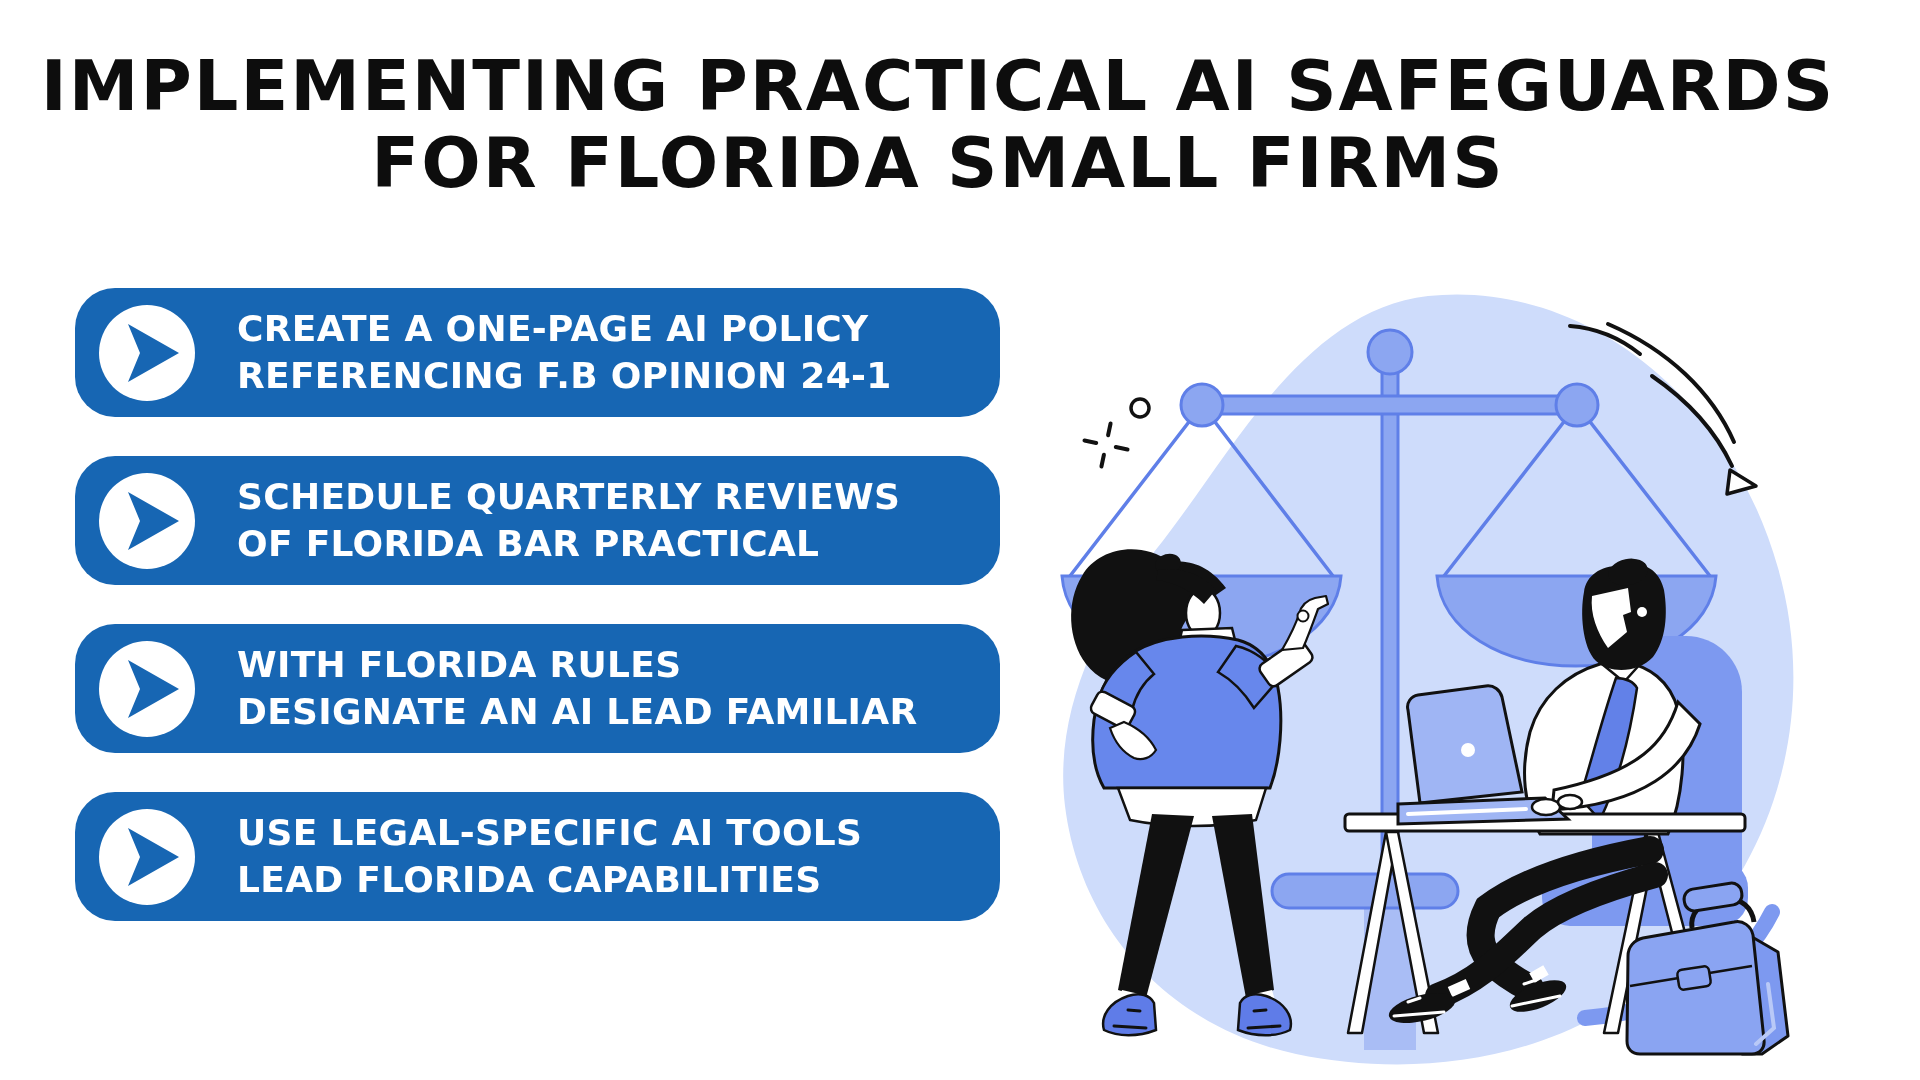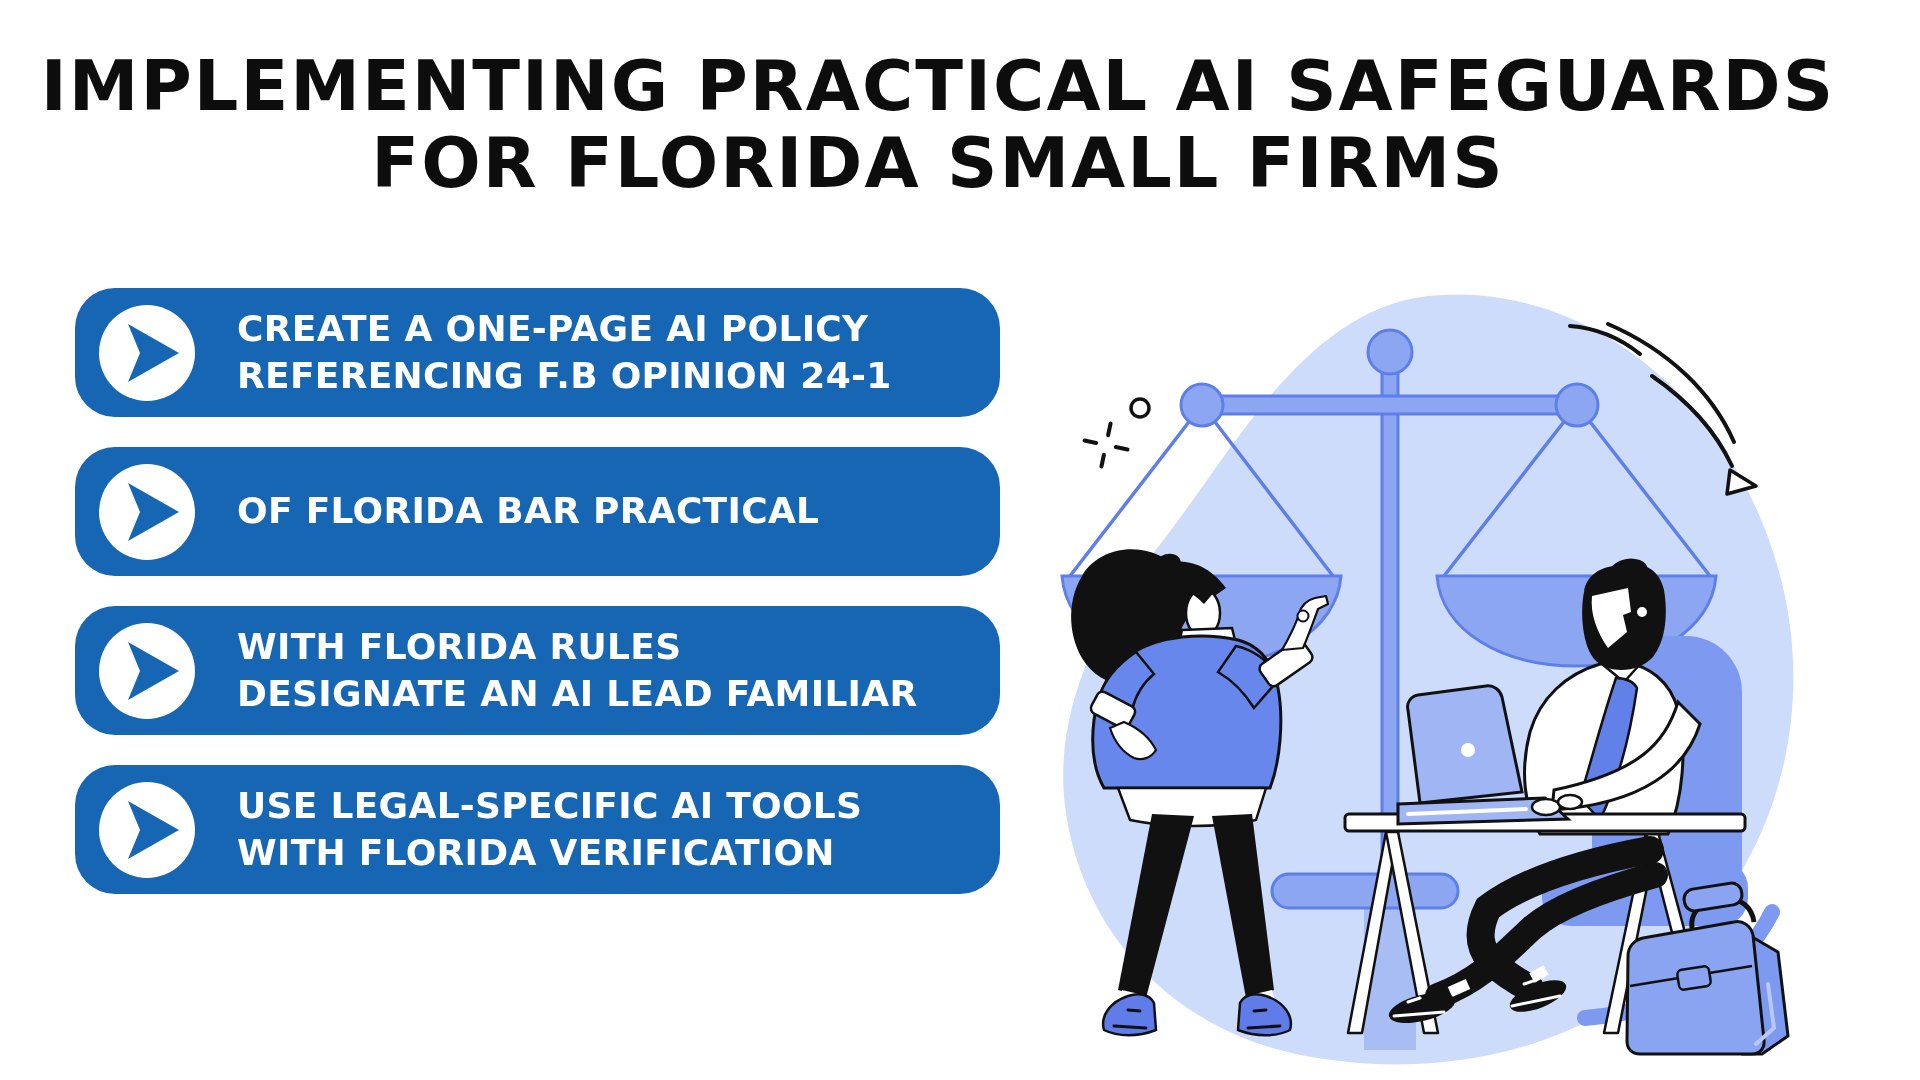--- a/index.html
+++ b/index.html
@@ -12,21 +12,21 @@
   body{font-family:"DejaVu Sans","Liberation Sans",sans-serif;}
   .stage{position:relative;width:1920px;height:1080px;background:#fff;}
 
   .title{
     position:absolute;top:48px;left:0;width:1876px;text-align:center;
     font-weight:700;font-size:70px;line-height:1.1;letter-spacing:2px;
     color:var(--title-ink);white-space:nowrap;
   }
   .title span{display:block;}
 
-  .banners{position:absolute;left:75px;top:288px;width:925px;display:flex;flex-direction:column;gap:30px;}
+  .banners{position:absolute;left:75px;top:288px;width:925px;display:flex;flex-direction:column;gap:39px;}
   .banner{
     height:129px;background:var(--banner-blue);border-radius:40px;
     display:flex;align-items:center;padding:0 24px;
   }
   .badge{width:96px;height:96px;flex:0 0 96px;margin-right:42px;display:block;}
   .badge svg{display:block;width:96px;height:96px;}
   .arrow-glyph{fill:var(--banner-blue);}
   .banner-text{
     color:#fff;font-weight:700;font-size:36px;line-height:1.3;letter-spacing:.3px;
     display:flex;flex-direction:column;justify-content:center;
@@ -80,20 +80,21 @@
     </div>
 
     <div class="banner">
       <span class="badge">
         <svg viewBox="0 0 96 96">
             <circle cx="48" cy="48" r="48" fill="#ffffff"></circle>
             <polygon class="arrow-glyph" points="29,19 80,48 29,77 41,48"></polygon>
           </svg>
       </span>
       <p class="banner-text">
+        <span>SCHEDULE QUARTERLY REVIEWS</span>
         <span>OF FLORIDA BAR PRACTICAL</span>
       </p>
     </div>
 
     <div class="banner">
       <span class="badge">
         <svg viewBox="0 0 96 96">
             <circle cx="48" cy="48" r="48" fill="#ffffff"></circle>
             <polygon class="arrow-glyph" points="29,19 80,48 29,77 41,48"></polygon>
           </svg>
@@ -106,21 +107,21 @@
 
     <div class="banner">
       <span class="badge">
         <svg viewBox="0 0 96 96">
             <circle cx="48" cy="48" r="48" fill="#ffffff"></circle>
             <polygon class="arrow-glyph" points="29,19 80,48 29,77 41,48"></polygon>
           </svg>
       </span>
       <p class="banner-text">
         <span>USE LEGAL-SPECIFIC AI TOOLS</span>
-        <span>WITH FLORIDA VERIFICATION</span>
+        <span>LEAD FLORIDA CAPABILITIES</span>
       </p>
     </div>
 
 
   </section>
 
   <svg class="illustration" viewBox="0 0 880 800" aria-hidden="true">
 
     <g>
       <path class="c-blob" d="M388 16 C540 0 688 112 738 288 C774 414 748 556 648 664 C548 776 392 802 256 774 C126 746 40 646 25 526 C14 436 54 346 114 272 C186 184 260 30 388 16 Z"></path>

